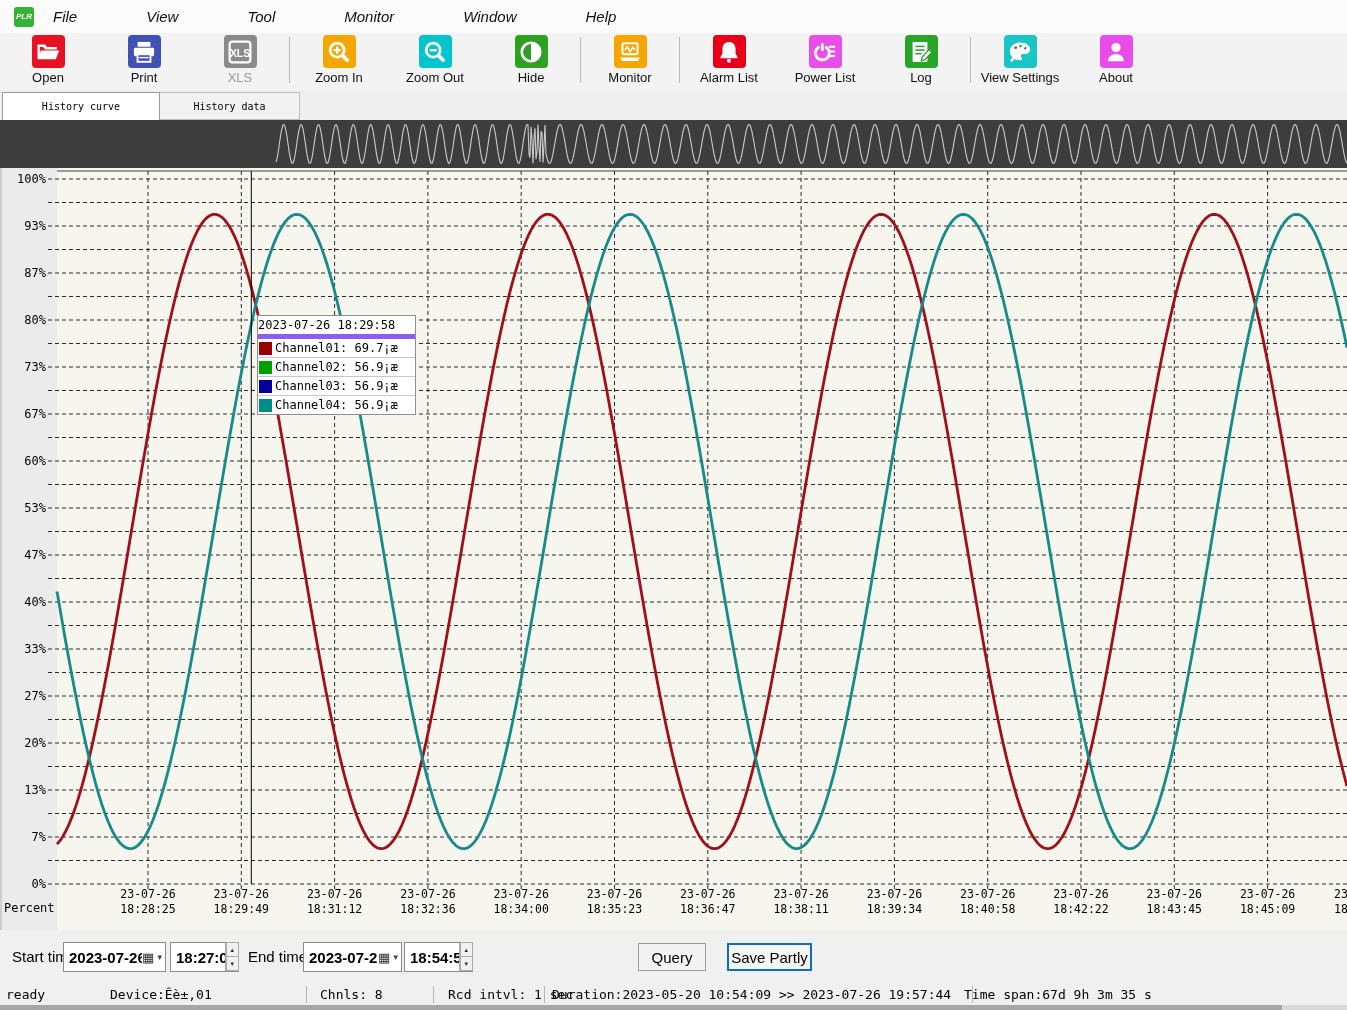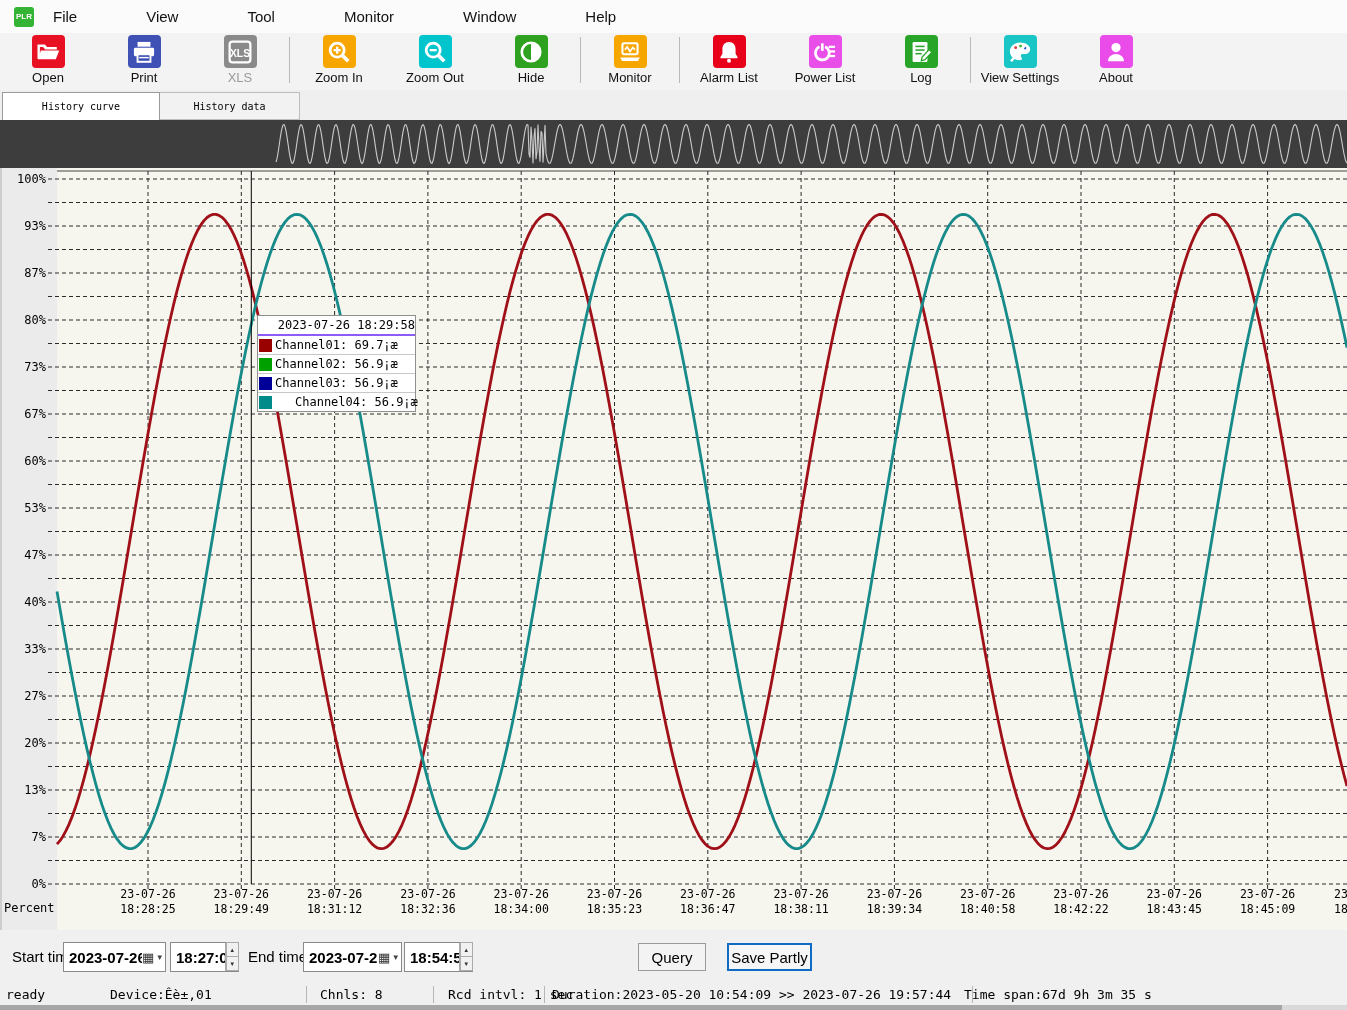--- a/index.html
+++ b/index.html
@@ -1,21 +1,21 @@
 <!DOCTYPE html>
 <html><head>
 <meta charset="utf-8">
 <style>
   html,body{margin:0;padding:0;width:1347px;height:1010px;overflow:hidden;background:#f0f0f0;
     font-family:"Liberation Sans",sans-serif;-webkit-font-smoothing:none;}
   .abs{position:absolute;}
   #root{position:absolute;left:0;top:0;width:1347px;height:1010px;background:#f0f0f0;}
 
   
-  #menubar{left:0;top:0;width:1347px;height:33px;background:#fbfbfb;border-bottom:1px solid #e3e3e3;display:flex;align-items:center;}
+  #menubar{left:0;top:0;width:1347px;height:33px;background:#fbfbfb;border-bottom:1px solid #e3e3e3;display:flex;align-items:center;font-style:italic;}
   #appicon{width:20px;height:20px;margin:0 8px 0 14px;background:#35b335;color:#fff;border-radius:3px;
     font-size:8px;font-weight:bold;display:flex;align-items:center;justify-content:center;}
   .menu-item{padding:0 11px;font-size:15px;color:#111;line-height:33px;cursor:default;}
 
   
   #toolbar{left:0;top:33px;width:1347px;height:57px;background:#f3f3f3;border-bottom:1px solid #cfcfcf;display:flex;align-items:flex-start;}
   .tbtn{width:96px;height:56px;display:flex;flex-direction:column;align-items:center;justify-content:flex-start;padding-top:2px;box-sizing:border-box;cursor:default;}
   .tico{width:33px;height:33px;border-radius:4px;display:flex;align-items:center;justify-content:center;}
   .tlabel{font-size:13px;color:#111;margin-top:2px;white-space:nowrap;}
   .tlabel.disabled{color:#9a9a9a;}
@@ -30,23 +30,23 @@
 
   
   #minimap{left:0;top:120px;width:1347px;height:48px;background:#3d3d3d;}
 
   
   #chartwrap{left:0;top:168px;width:1347px;height:762px;}
 
   
   #tooltip{left:257px;top:315px;width:157px;background:#fff;border:1px solid #8f8f8f;
     font-family:"DejaVu Sans Mono",monospace;font-size:12px;color:#000;z-index:5;}
-  .t-title{height:18px;line-height:18px;text-align:right;border-bottom:2px solid #8b5cf6;white-space:nowrap;}
+  .t-title{height:18px;line-height:18px;text-align:left;border-bottom:5px solid #8b5cf6;white-space:nowrap;}
   .t-row{height:18px;display:flex;align-items:center;border-bottom:1px solid #c8c8c8;}
-  .t-row:last-child{border-bottom:none;gap:20px;}
+  .t-row:last-child{border-bottom:none;}
   .t-swatch{width:13px;height:13px;margin:0 3px 0 1px;flex:none;}
   .t-text{white-space:nowrap;}
 
   
   #controls{left:0;top:930px;width:1347px;height:54px;background:#f0f0f0;}
   .ctl-label{position:absolute;top:0;height:54px;line-height:54px;font-size:15px;color:#000;}
   .inputbox{position:absolute;top:12px;height:30px;background:#fff;border:1px solid #8a8a8a;box-sizing:border-box;display:flex;align-items:stretch;}
   .inputbox input{border:none;outline:none;padding:0 0 0 5px;font-size:15px;font-family:"Liberation Sans",sans-serif;width:100%;min-width:0;background:transparent;font-weight:bold;}
   .cal{width:16px;display:flex;align-items:center;justify-content:center;font-size:13px;color:#333;cursor:default;}
   .dar{width:15px;display:flex;align-items:center;justify-content:center;font-size:8px;color:#444;cursor:default;}

